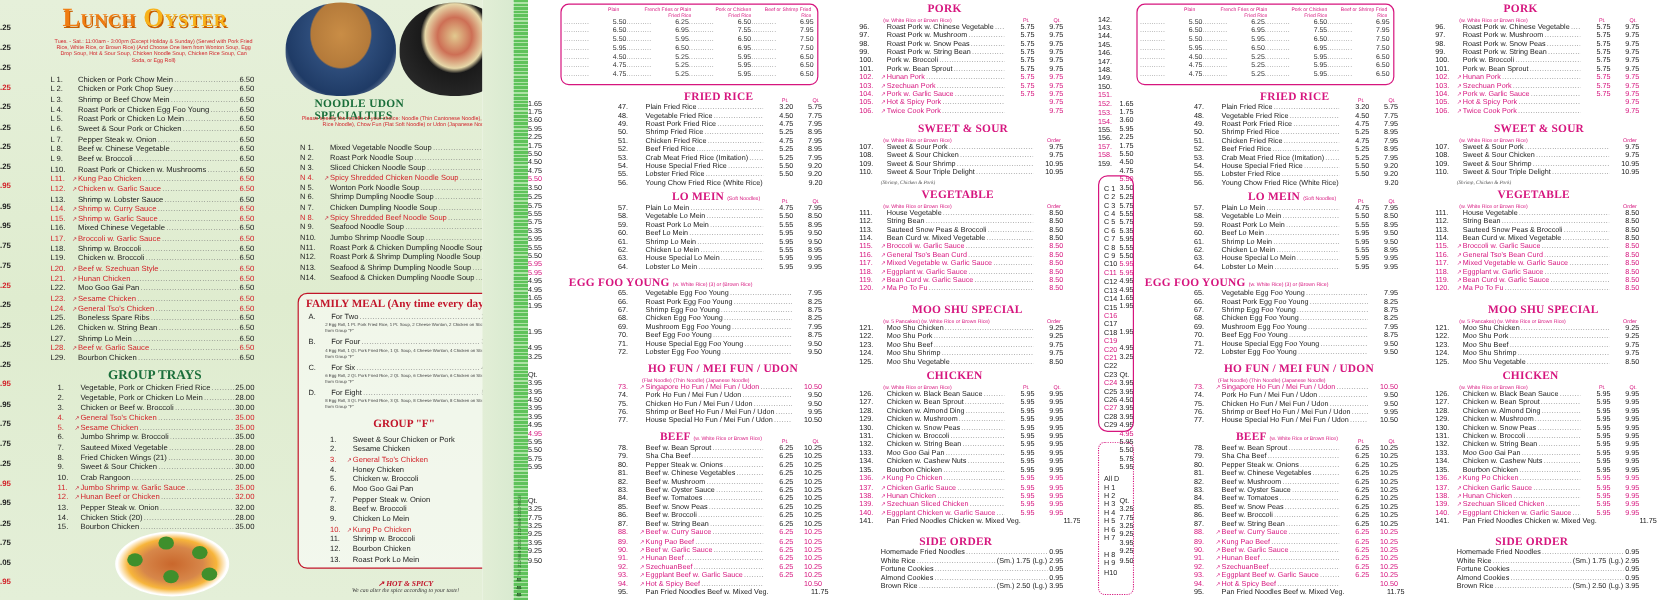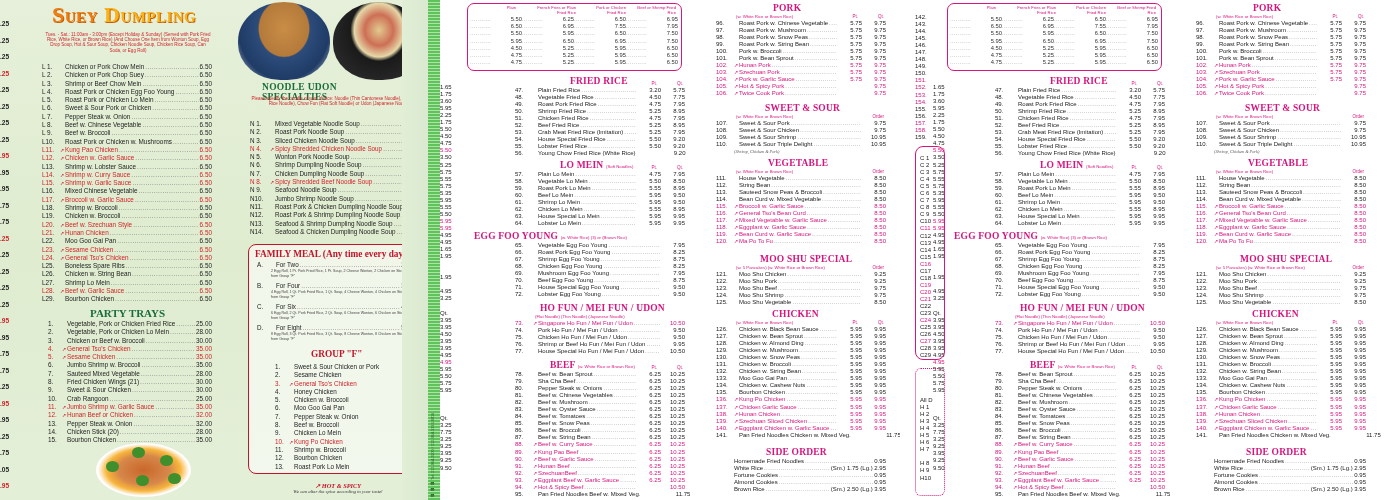--- a/index.html
+++ b/index.html
@@ -128,21 +128,21 @@
       <div class="ep" style="top:383px;color:#222">.25</div>
       <div class="ep" style="top:399.5px;color:#d2232a">.95</div>
       <div class="ep" style="top:416px;color:#222">.95</div>
       <div class="ep" style="top:432.5px;color:#222">.25</div>
       <div class="ep" style="top:449px;color:#222">.75</div>
       <div class="ep" style="top:465.5px;color:#222">.05</div>
       <div class="ep" style="top:482px;color:#d2232a">.95</div>
     </div>
 
   <div class="lunch-title">
-    <span>Suey </span><span class="ac">Dumpling</span>
+    <span>Lunch </span><span class="ac">Oyster</span>
   </div>
   <div class="lunch-note">Tues. - Sat.: 11:00am - 3:00pm (Except Holiday &amp; Sunday) (Served with Pork Fried Rice, White Rice, or Brown Rice) (And Choose One Item from Wonton Soup, Egg Drop Soup, Hot &amp; Sour Soup, Chicken Noodle Soup, Chicken Rice Soup, Can Soda, or Egg Roll)</div>
   <div class="list" id="lunch-list">
       <div class="row">
         <span class="num">L 1.</span>
         <span class="pep"></span>
         <span class="nm">Chicken or Pork Chow Mein</span>
         <span class="dots"></span>
         <span class="pr">6.50</span>
       </div>
@@ -337,21 +337,21 @@
       </div>
       <div class="row">
         <span class="num">L29.</span>
         <span class="pep"></span>
         <span class="nm">Bourbon Chicken</span>
         <span class="dots"></span>
         <span class="pr">6.50</span>
       </div>
     </div>
 
-  <div class="party-title">PARTY TRAYS</div>
+  <div class="party-title">GROUP TRAYS</div>
   <div class="list" id="party-list">
       <div class="row">
         <span class="num">1.</span>
         <span class="pep"></span>
         <span class="nm">Vegetable, Pork or Chicken Fried Rice</span>
         <span class="dots"></span>
         <span class="pr">25.00</span>
       </div>
       <div class="row">
         <span class="num">2.</span>

